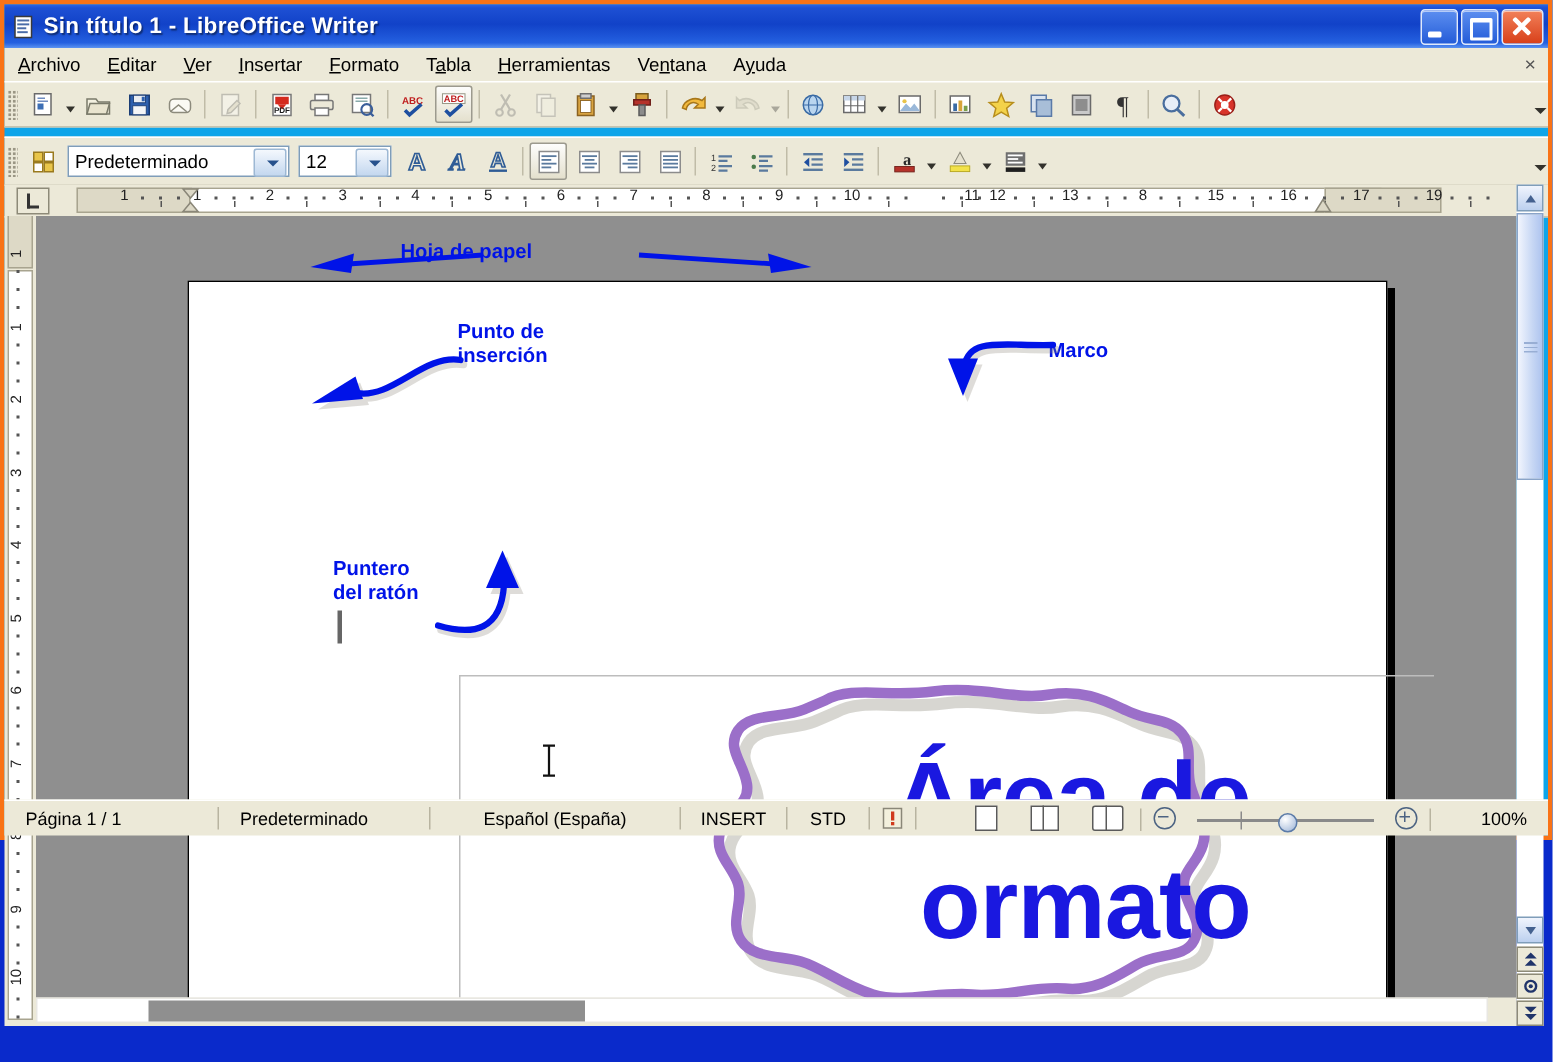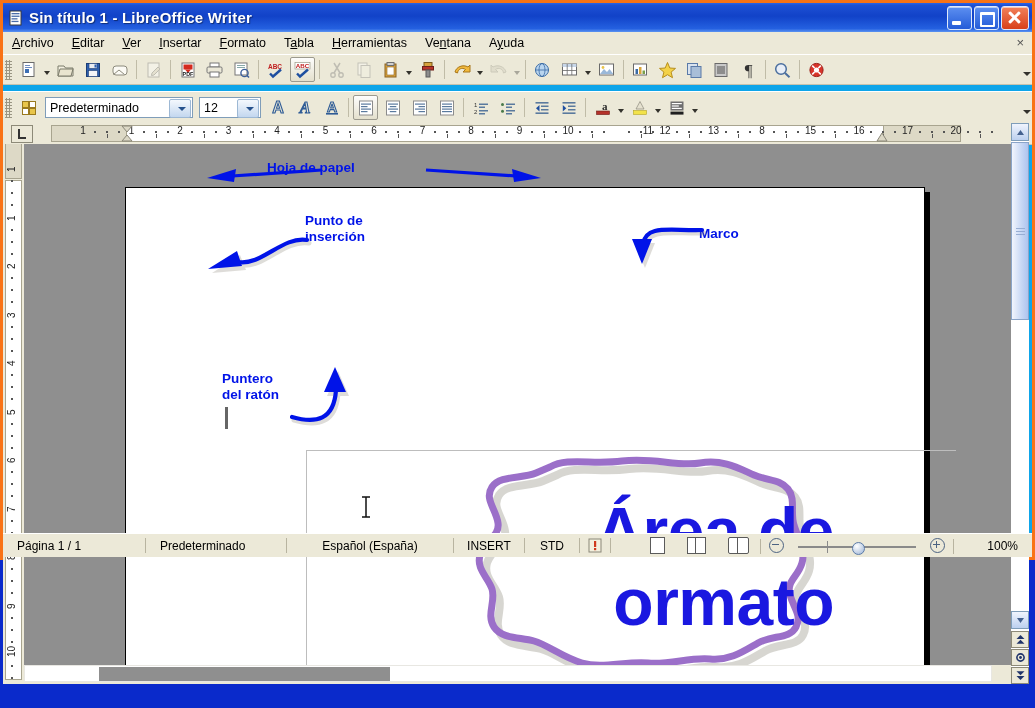--- a/index.html
+++ b/index.html
@@ -693,21 +693,21 @@
         <span class="rmark" style="left: 856px;">16</span>
         <span class="rdot" style="left: 867.125px;"></span>
         <span class="rdot" style="left: 879.25px;"></span>
         <span class="rdot" style="left: 891.375px;"></span>
         <span class="rtick" style="left: 880.25px;"></span>
         <span class="rmark" style="left: 904.5px;">17</span>
         <span class="rdot" style="left: 915.625px;"></span>
         <span class="rdot" style="left: 927.75px;"></span>
         <span class="rdot" style="left: 939.875px;"></span>
         <span class="rtick" style="left: 928.75px;"></span>
-        <span class="rmark" style="left: 953px;">20</span>
+        <span class="rmark" style="left: 953px;">19</span>
         <span class="rdot" style="left: 964.125px;"></span>
         <span class="rdot" style="left: 976.25px;"></span>
         <span class="rdot" style="left: 988.375px;"></span>
         <span class="rtick" style="left: 977.25px;"></span>
       </div>
     <svg class="arrowsvg" style="left:117px;top:2px;" width="14" height="18">
       <path d="M2 1h10l-5 6z" fill="#dcd8c6" stroke="#8a8778"></path>
       <path d="M7 10 12 16H2z" fill="#dcd8c6" stroke="#8a8778"></path>
     </svg>
     <svg class="arrowsvg" style="left:872px;top:9px;" width="14" height="11">

